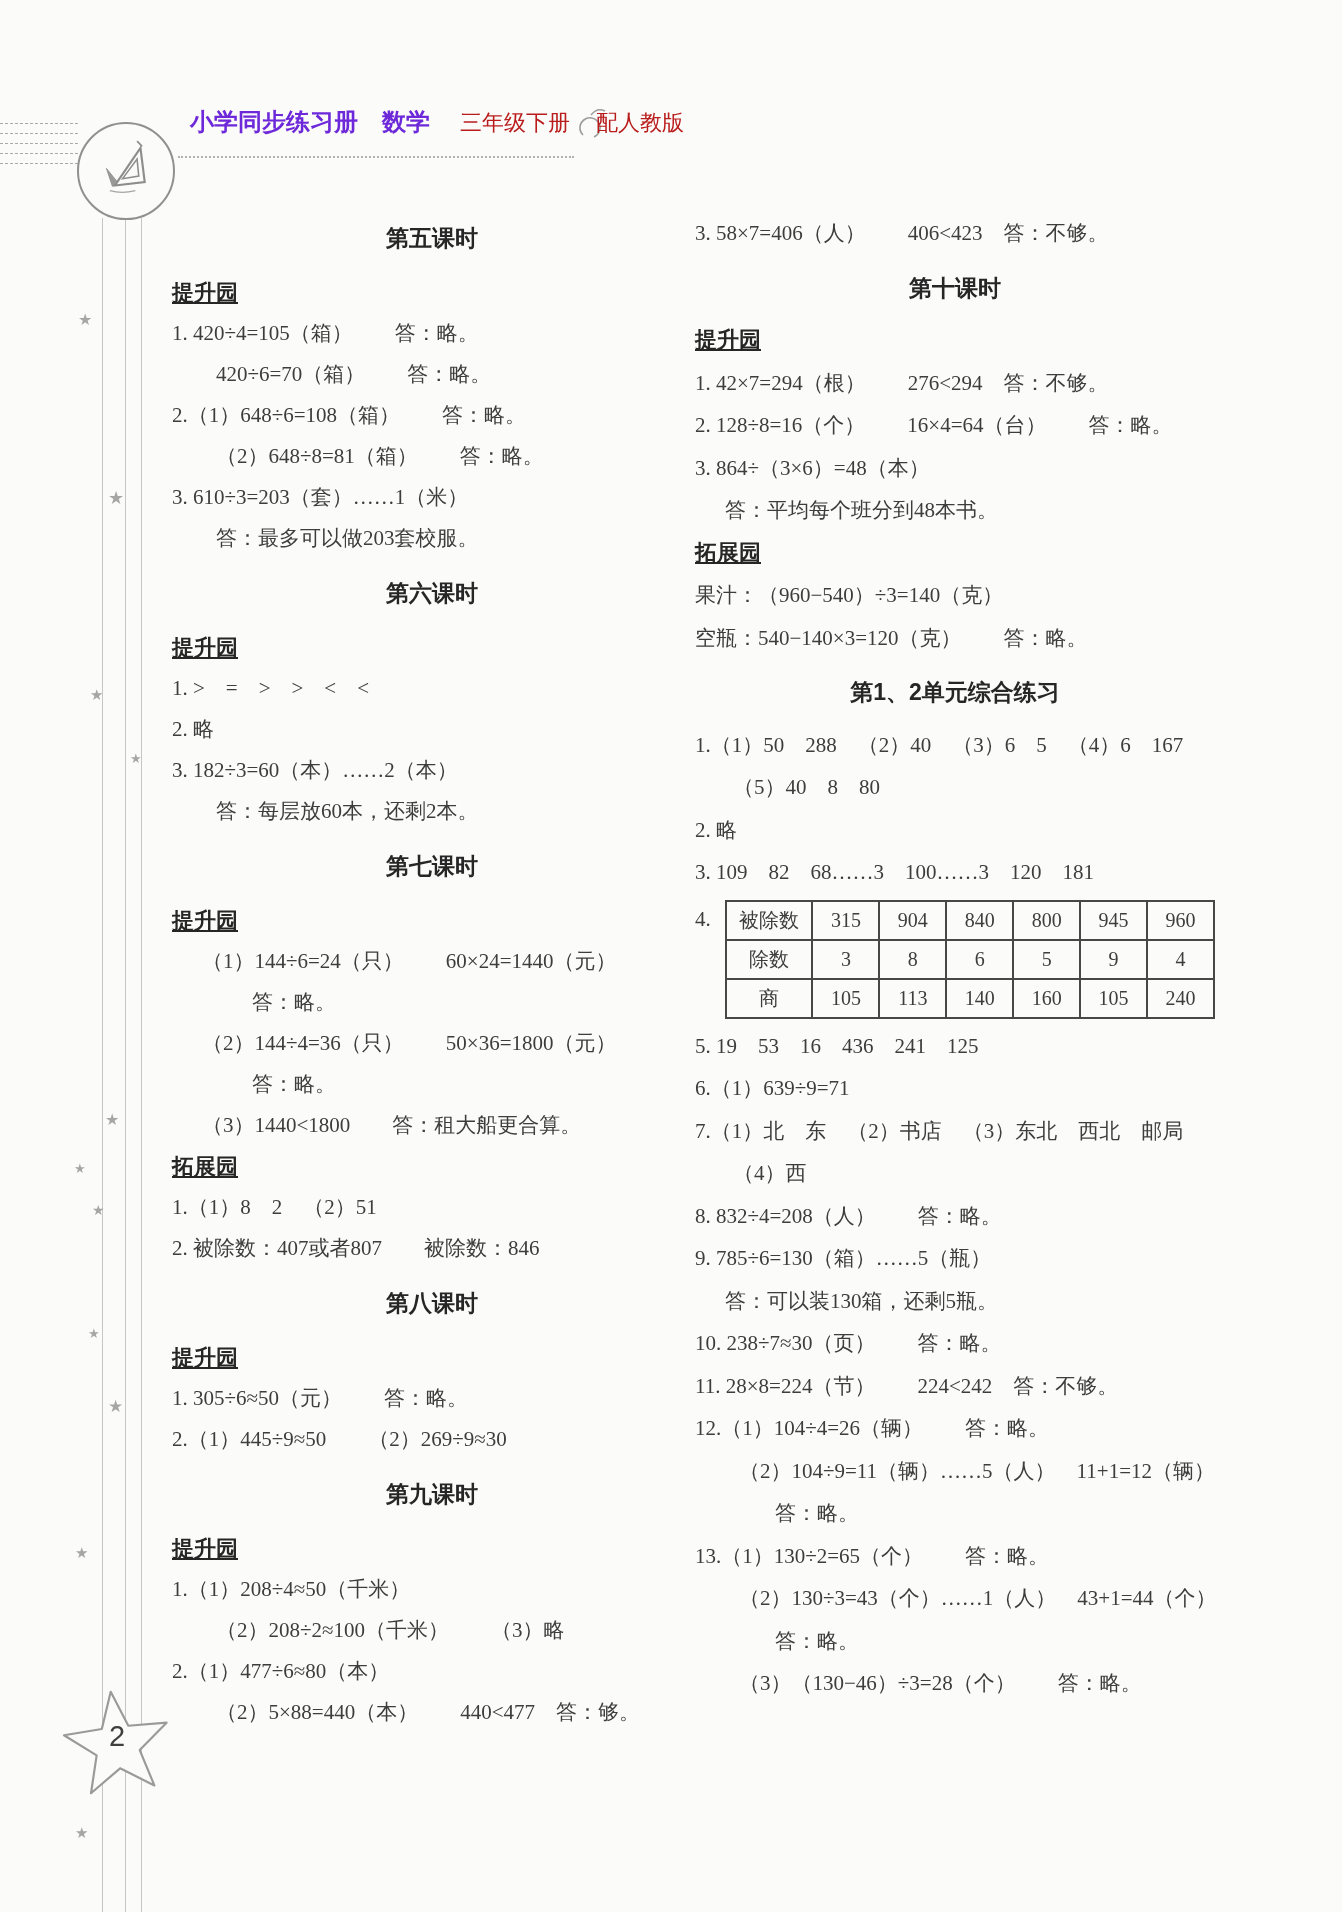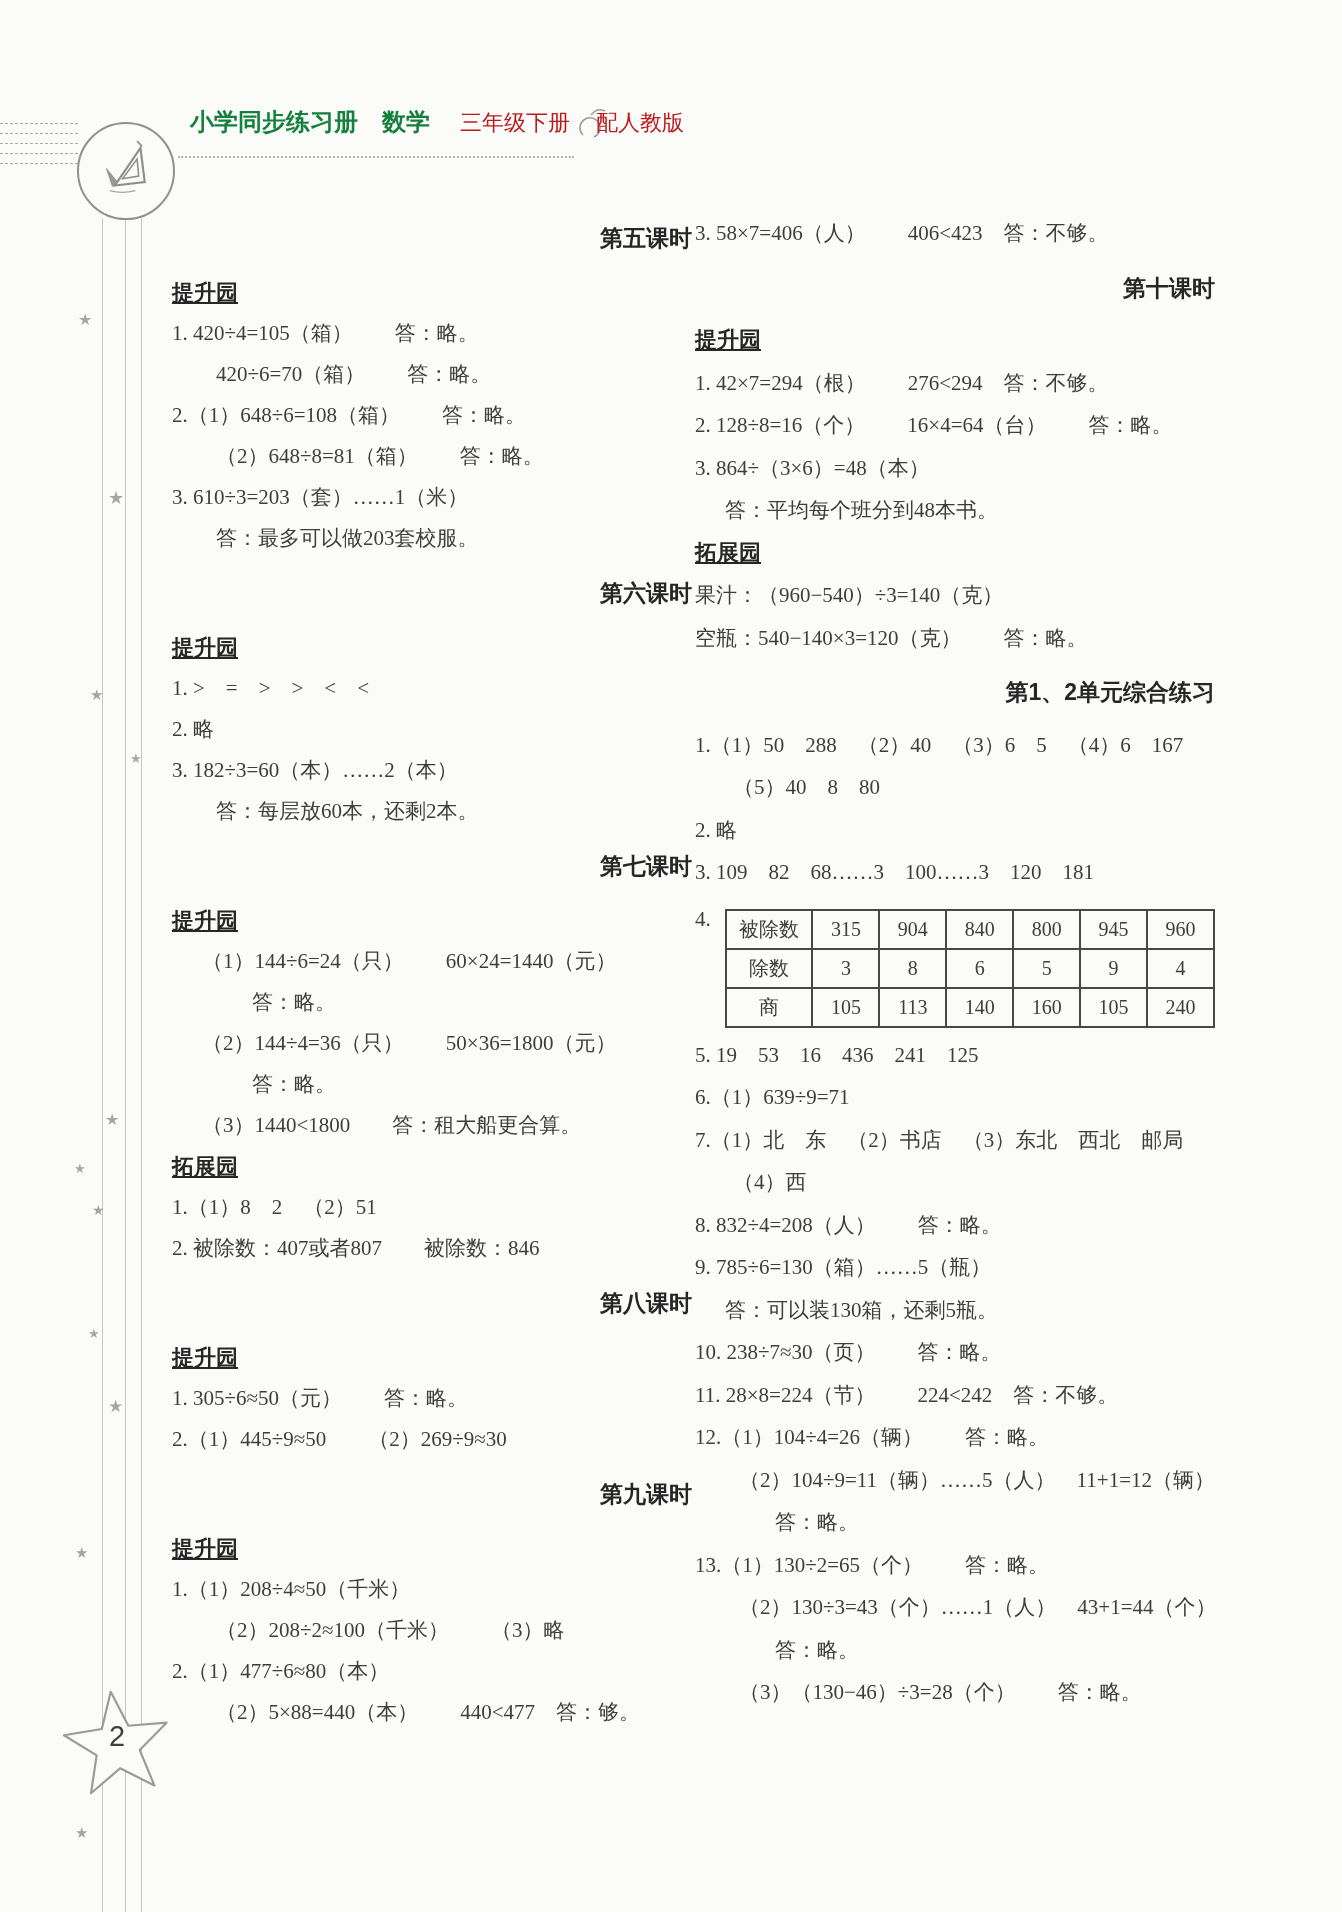--- a/index.html
+++ b/index.html
@@ -4,50 +4,50 @@
 <style>
   html,body{margin:0;padding:0;background:#ffffff;}
   .page{position:relative;width:1342px;height:1912px;background:#fbfbf9;overflow:hidden;
         font-family:"Liberation Serif","DejaVu Serif",serif;}
   
   .staffline{position:absolute;left:0;width:78px;height:0;border-top:1px dashed #a9a9a9;}
   .logo-circle{position:absolute;left:77px;top:122px;width:94px;height:94px;border:2px solid #909090;
                border-radius:50%;background:#fbfbf9;z-index:3;display:flex;align-items:center;justify-content:center;}
   .header-title{position:absolute;left:190px;top:106px;white-space:pre;z-index:2;}
   .t-series,.t-subject{font-family:Liberation Sans, sans-serif;font-weight:bold;
-                       font-size:24px;color:#15803d;}
+                       font-size:24px;color:#6d28d9;}
   .t-series{margin-right:24px}.t-subject{margin-right:30px}
   .t-grade,.t-edition{font-size:22px;color:#b91c1c;}
   .t-grade{margin-right:26px}
   .dotrule{position:absolute;height:0;border-top:2px dotted #b3b3b3;}
   .curl{position:absolute;left:576px;top:104px;}
   
   .vline{position:absolute;top:218px;bottom:0;width:1px;background:#c6c6c6;z-index:1;}
   .star{position:absolute;color:#a6a6a6;font-family:"DejaVu Sans",sans-serif;z-index:2;line-height:1;}
   .pagestar{position:absolute;left:60px;top:1686px;width:114px;height:114px;z-index:3;}
   .pagenum{position:absolute;left:60px;top:1686px;width:114px;height:100px;display:flex;
            align-items:center;justify-content:center;font-family:"Liberation Sans","DejaVu Sans",sans-serif;
            font-size:29px;color:#3f3f3f;z-index:4;}
   
   .col{position:absolute;z-index:2;}
   .col-left{left:172px;top:204px;width:520px;}
   .col-right{left:695px;top:212px;width:520px;}
   .line{white-space:pre;font-size:21px;color:#3d3d3d;}
   .col-left .line{height:41px;line-height:41px;}
   .col-right .line{height:42.5px;line-height:42.5px;}
   .hd{font-family:"Liberation Sans","DejaVu Sans",sans-serif;font-weight:bold;font-size:23px;
-      color:#262626;text-align:right;}
+      color:#262626;text-align:center;}
   .col-left .hd{margin:14px 0 13px;}
   .col-right .hd{margin:12px 0 10px;}
   .sub{font-family:"Liberation Sans","DejaVu Sans",sans-serif;font-weight:bold;font-size:22px;color:#262626;text-decoration:underline;}
   .p30{padding-left:30px}.p38{padding-left:38px}.p44{padding-left:44px}.p80{padding-left:80px}
   
   .tbl-wrap{display:flex;align-items:flex-start;margin:5px 0 6px 0;}
   .tbl-label{width:33px;font-size:21px;color:#3d3d3d;line-height:40px;}
-  table.ans{border-collapse:collapse;margin-top:10px;border-radius:31px;}
+  table.ans{border-collapse:collapse;margin-top:1px;border-radius:31px;}
   table.ans td{border:2px solid #474747;height:37px;width:72px;padding:0;text-align:center;
                vertical-align:middle;font-size:20px;color:#3d3d3d;}
   table.ans td.rowlab{width:98px;}
 </style>
 </head>
 <body>
 
 <div class="page">
 
   <div class="staffline" style="top:123px"></div>

